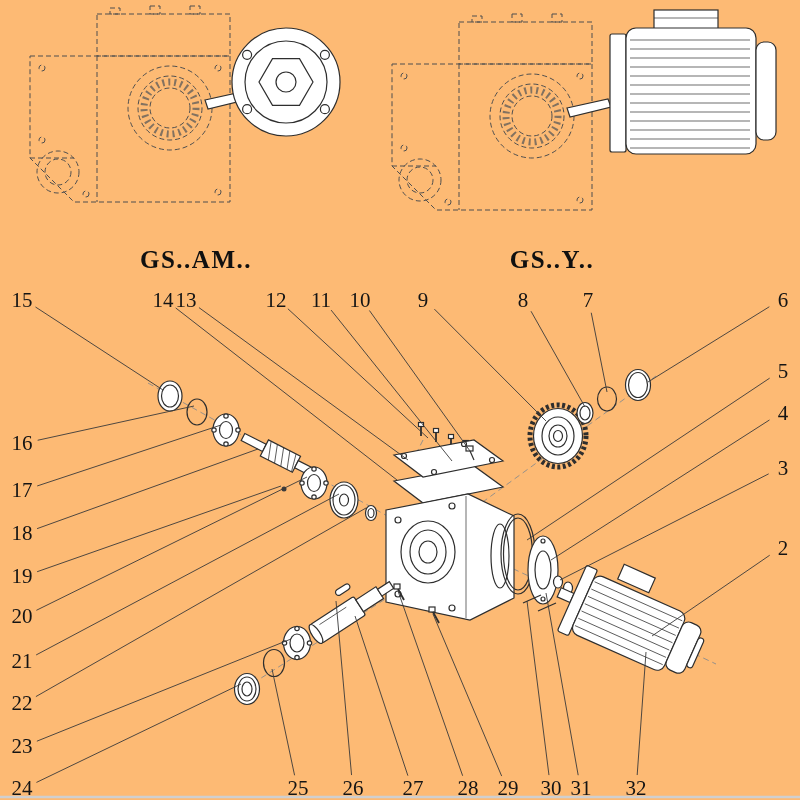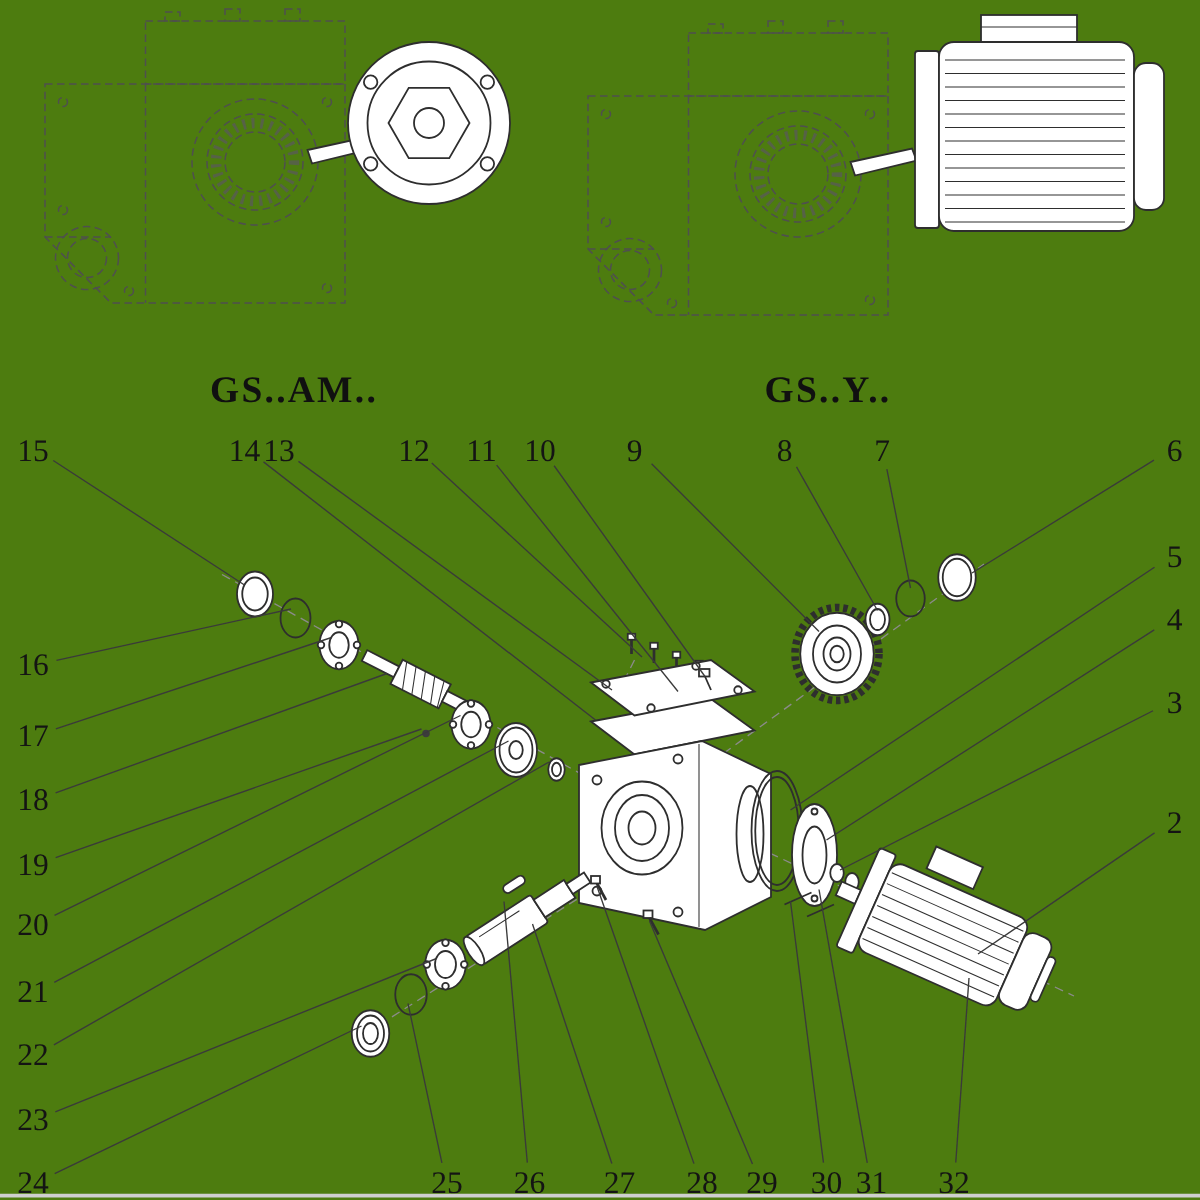--- a/index.html
+++ b/index.html
@@ -1,16 +1,16 @@
 <!DOCTYPE html>
 <html><head>
 <meta charset="utf-8">
 <style>
   html,body{margin:0;padding:0;background:#fff;}
-  .page{position:relative;width:800px;height:800px;background:#4d7c0f;overflow:hidden;
+  .page{position:relative;width:800px;height:800px;background:#fdba74;overflow:hidden;
         font-family:"Liberation Serif",serif;}
   svg{display:block;}
   
   .d{fill:none;stroke:#4f4f4f;stroke-width:1;stroke-dasharray:5 3;}
   .dsp{fill:none;stroke:#5a5a5a;stroke-width:7;stroke-dasharray:2 4;opacity:.75;}
   
   .sp{fill:#ffffff;stroke:#2e2e2e;stroke-width:1.2;}
   .ln{fill:none;stroke:#2e2e2e;stroke-width:1.2;}
   .thin{stroke-width:.7;}
   .bolt{fill:none;stroke:#2e2e2e;stroke-width:1.8;}

